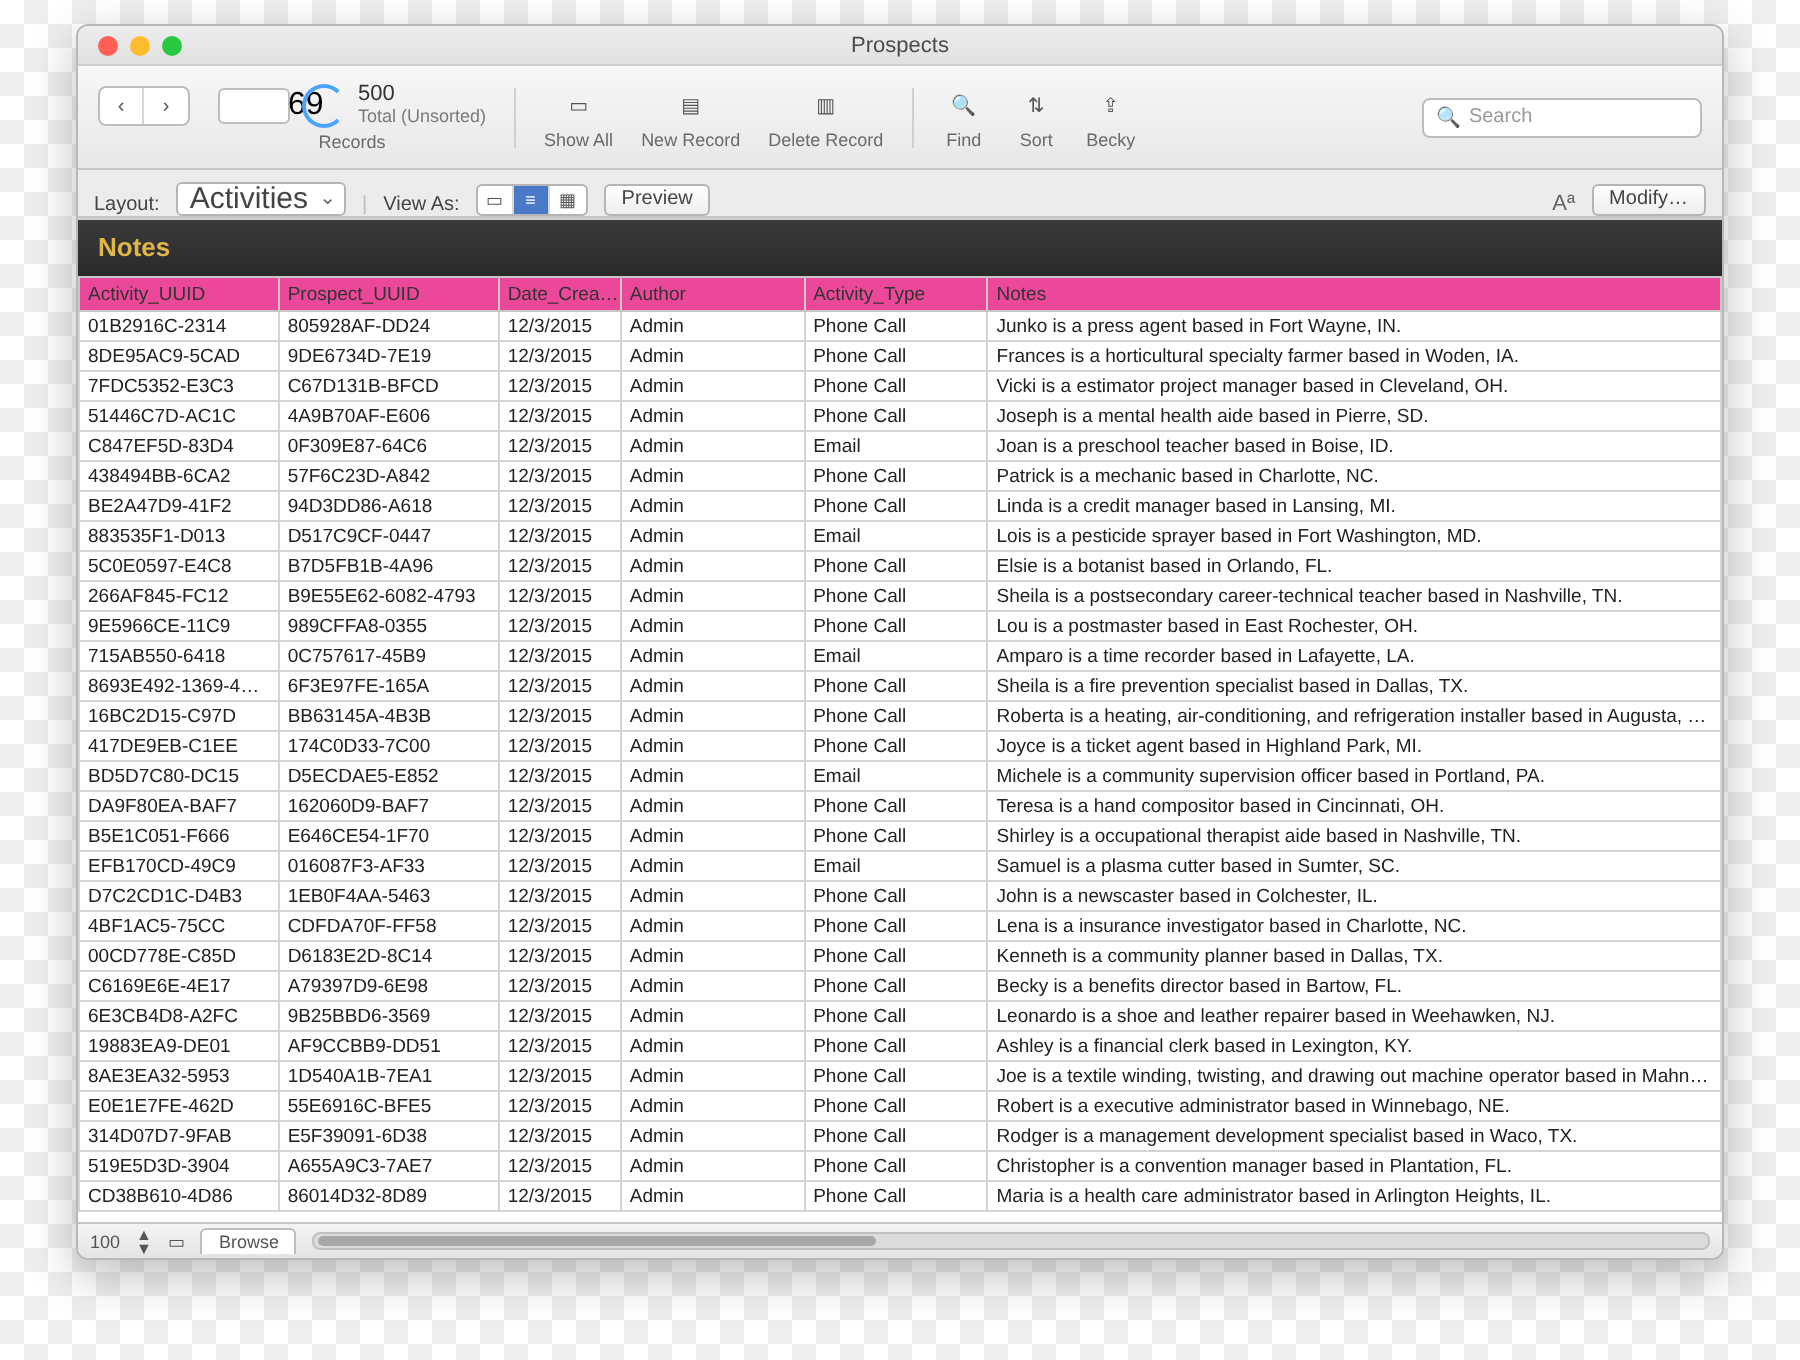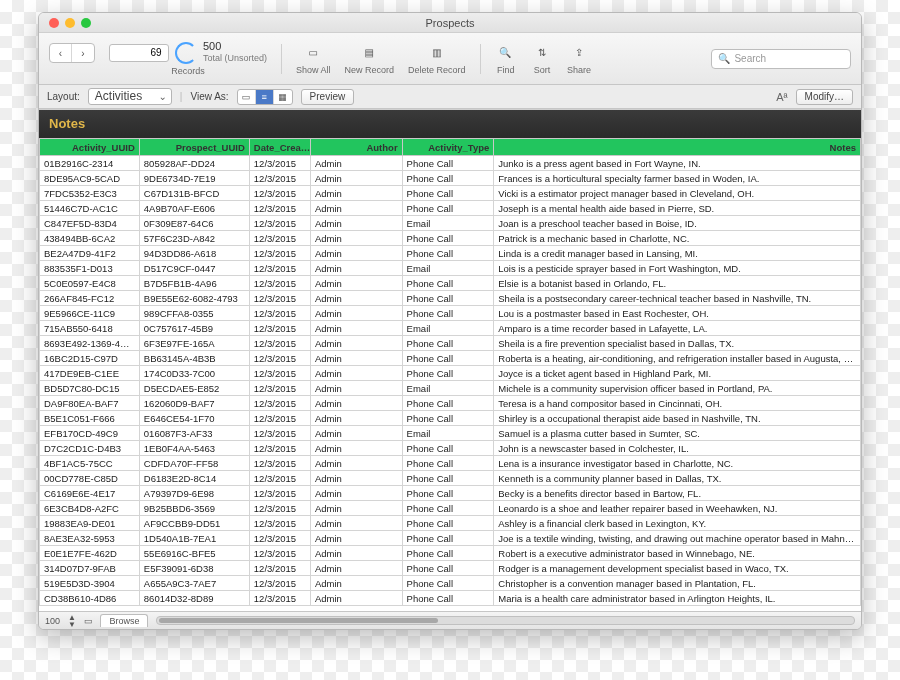--- a/index.html
+++ b/index.html
@@ -17,49 +17,49 @@
   .dot.r{background:#ff5f57;} .dot.y{background:#febc2e;} .dot.g{background:#28c840;}
   .title { position:absolute; left:0; right:0; text-align:center; font-size:11px; color:#4a4a4a; }
   .toolbar { height:52px; background:linear-gradient(#f7f7f7,#e8e8e8); border-bottom:1px solid #c6c6c6;
     display:flex; align-items:center; padding:0 10px; gap:14px; }
   .tgroup { display:flex; flex-direction:column; align-items:center; gap:2px; }
   .tlabel { font-size:9px; color:#6a6a6a; }
   .segbtn { display:flex; border:1px solid #bdbdbd; border-radius:4px; overflow:hidden; background:#fff; height:20px; }
   .segbtn span { width:22px; display:flex; align-items:center; justify-content:center; font-size:10px; color:#555; border-right:1px solid #d7d7d7;}
   .segbtn span:last-child{border-right:none;}
   .recbox { display:flex; align-items:center; gap:6px; }
-  .recnum { width:60px; height:18px; border:1px solid #bdbdbd; background:#fff; border-radius:3px; font-size:10px; text-align:center; line-height:16px;padding-left:34px; }
+  .recnum { width:36px; height:18px; border:1px solid #bdbdbd; background:#fff; border-radius:3px; font-size:16px; text-align:center; line-height:16px;padding-left:34px; }
   .spinner { width:22px; height:22px; border:2px solid #4aa3ff; border-right-color:transparent; border-radius:50%; }
   .rectext { font-size:11px; color:#333; line-height:11px; }
   .rectext small { font-size:9px; color:#7a7a7a; }
   .tbtn { height:20px; min-width:22px; border:1px solid #bdbdbd; border-radius:4px; background:#fff;
     font-size:10px; color:#555; display:flex; align-items:center; justify-content:center; padding:0 5px; }
   .tbtn.ghost { border:none; background:transparent; }
   .divider { width:1px; height:30px; background:#cfcfcf; }
   .flex { flex:1; }
   .search { height:20px; width:140px; border:1px solid #bdbdbd; border-radius:4px; background:#fff;
     font-size:10px; padding:0 6px; color:#999; display:flex; align-items:center; gap:4px;}
-  .layoutbar { height:24px; background:#ececec; border-bottom:1px solid #c6c6c6; display:flex; align-items:center;
+  .layoutbar { height:24px; background:#ececec; border-bottom:1px solid #c6c6c6; display:flex; align-items:flex-end;
     padding:0 8px; gap:8px; font-size:10px; color:#444; }
-  .select { height:17px; border:1px solid #b5b5b5; border-radius:3px; background:#fff; font-size:12px; padding:0 18px 0 6px;
+  .select { height:17px; border:1px solid #b5b5b5; border-radius:3px; background:#fff; font-size:15px; padding:0 18px 0 6px;
     position:relative; line-height:15px; min-width:84px; }
   .select::after { content:"⌄"; position:absolute; right:4px; top:0; font-size:10px; color:#666; }
   .viewseg { display:flex; border:1px solid #b5b5b5; border-radius:3px; overflow:hidden; height:16px; background:#fff; }
   .viewseg span { width:18px; font-size:9px; display:flex; align-items:center; justify-content:center; border-right:1px solid #d7d7d7; color:#555;}
   .viewseg span:last-child{border-right:none;}
   .viewseg span.active { background:#4a79c7; color:#fff; }
   .smbtn { height:16px; border:1px solid #b5b5b5; border-radius:3px; background:linear-gradient(#fff,#eee);
     font-size:10px; padding:0 8px; line-height:14px; }
   .content { flex:1; background:#fff; overflow:hidden; display:flex; flex-direction:column; border-top:1px solid #d0d0d0; }
   .noteshdr { background:linear-gradient(#3a3a3a,#2a2a2a); color:#e0b64a; font-size:13px; font-weight:600;
     padding:6px 10px; height:28px; }
   .gridwrap { flex:1; overflow:auto; }
   table.grid { border-collapse:collapse; width:100%; font-size:9.5px; color:#222; table-layout:fixed; }
-  table.grid th { background:#22c55e; border:1px solid #c8c8c8; padding:2px 4px; font-weight:700; color:#333;
-    text-align:right; height:17px; white-space:nowrap; overflow:hidden; }
+  table.grid th { background:#ec4899; border:1px solid #c8c8c8; padding:2px 4px; font-weight:400; color:#333;
+    text-align:left; height:17px; white-space:nowrap; overflow:hidden; }
   table.grid td { border:1px solid #d4d4d4; padding:1px 4px; height:15px; white-space:nowrap; overflow:hidden; text-overflow:ellipsis; }
   .statusbar { height:18px; background:linear-gradient(#f4f4f4,#e4e4e4); border-top:1px solid #c6c6c6;
     display:flex; align-items:center; font-size:9px; color:#555; padding:0 6px; gap:8px; }
   .sbtab { border:1px solid #bdbdbd; border-bottom:none; border-radius:3px 3px 0 0; padding:1px 8px; background:#fff; }
   .hscroll { flex:1; height:9px; background:#dcdcdc; border:1px solid #c0c0c0; border-radius:4px; position:relative; }
   .hscroll .thumb { position:absolute; left:2px; top:1px; height:5px; width:40%; background:#a8a8a8; border-radius:3px; }
   col.c0{width:98px;} col.c1{width:108px;} col.c2{width:60px;} col.c3{width:90px;} col.c4{width:90px;} col.c5{width:360px;}
 </style>
 </head>
 <body>
@@ -113,21 +113,21 @@
     <div class="tgroup">
       <div class="tbtn ghost">🔍</div>
       <div class="tlabel">Find</div>
     </div>
     <div class="tgroup">
       <div class="tbtn ghost">⇅</div>
       <div class="tlabel">Sort</div>
     </div>
     <div class="tgroup">
       <div class="tbtn ghost">⇪</div>
-      <div class="tlabel">Share</div>
+      <div class="tlabel">Becky</div>
     </div>
     <div class="flex"></div>
     <div class="search">
       <span>🔍</span>
       <span>Search</span>
     </div>
   </div>
 
   <div class="layoutbar">
     <span>Layout:</span>

